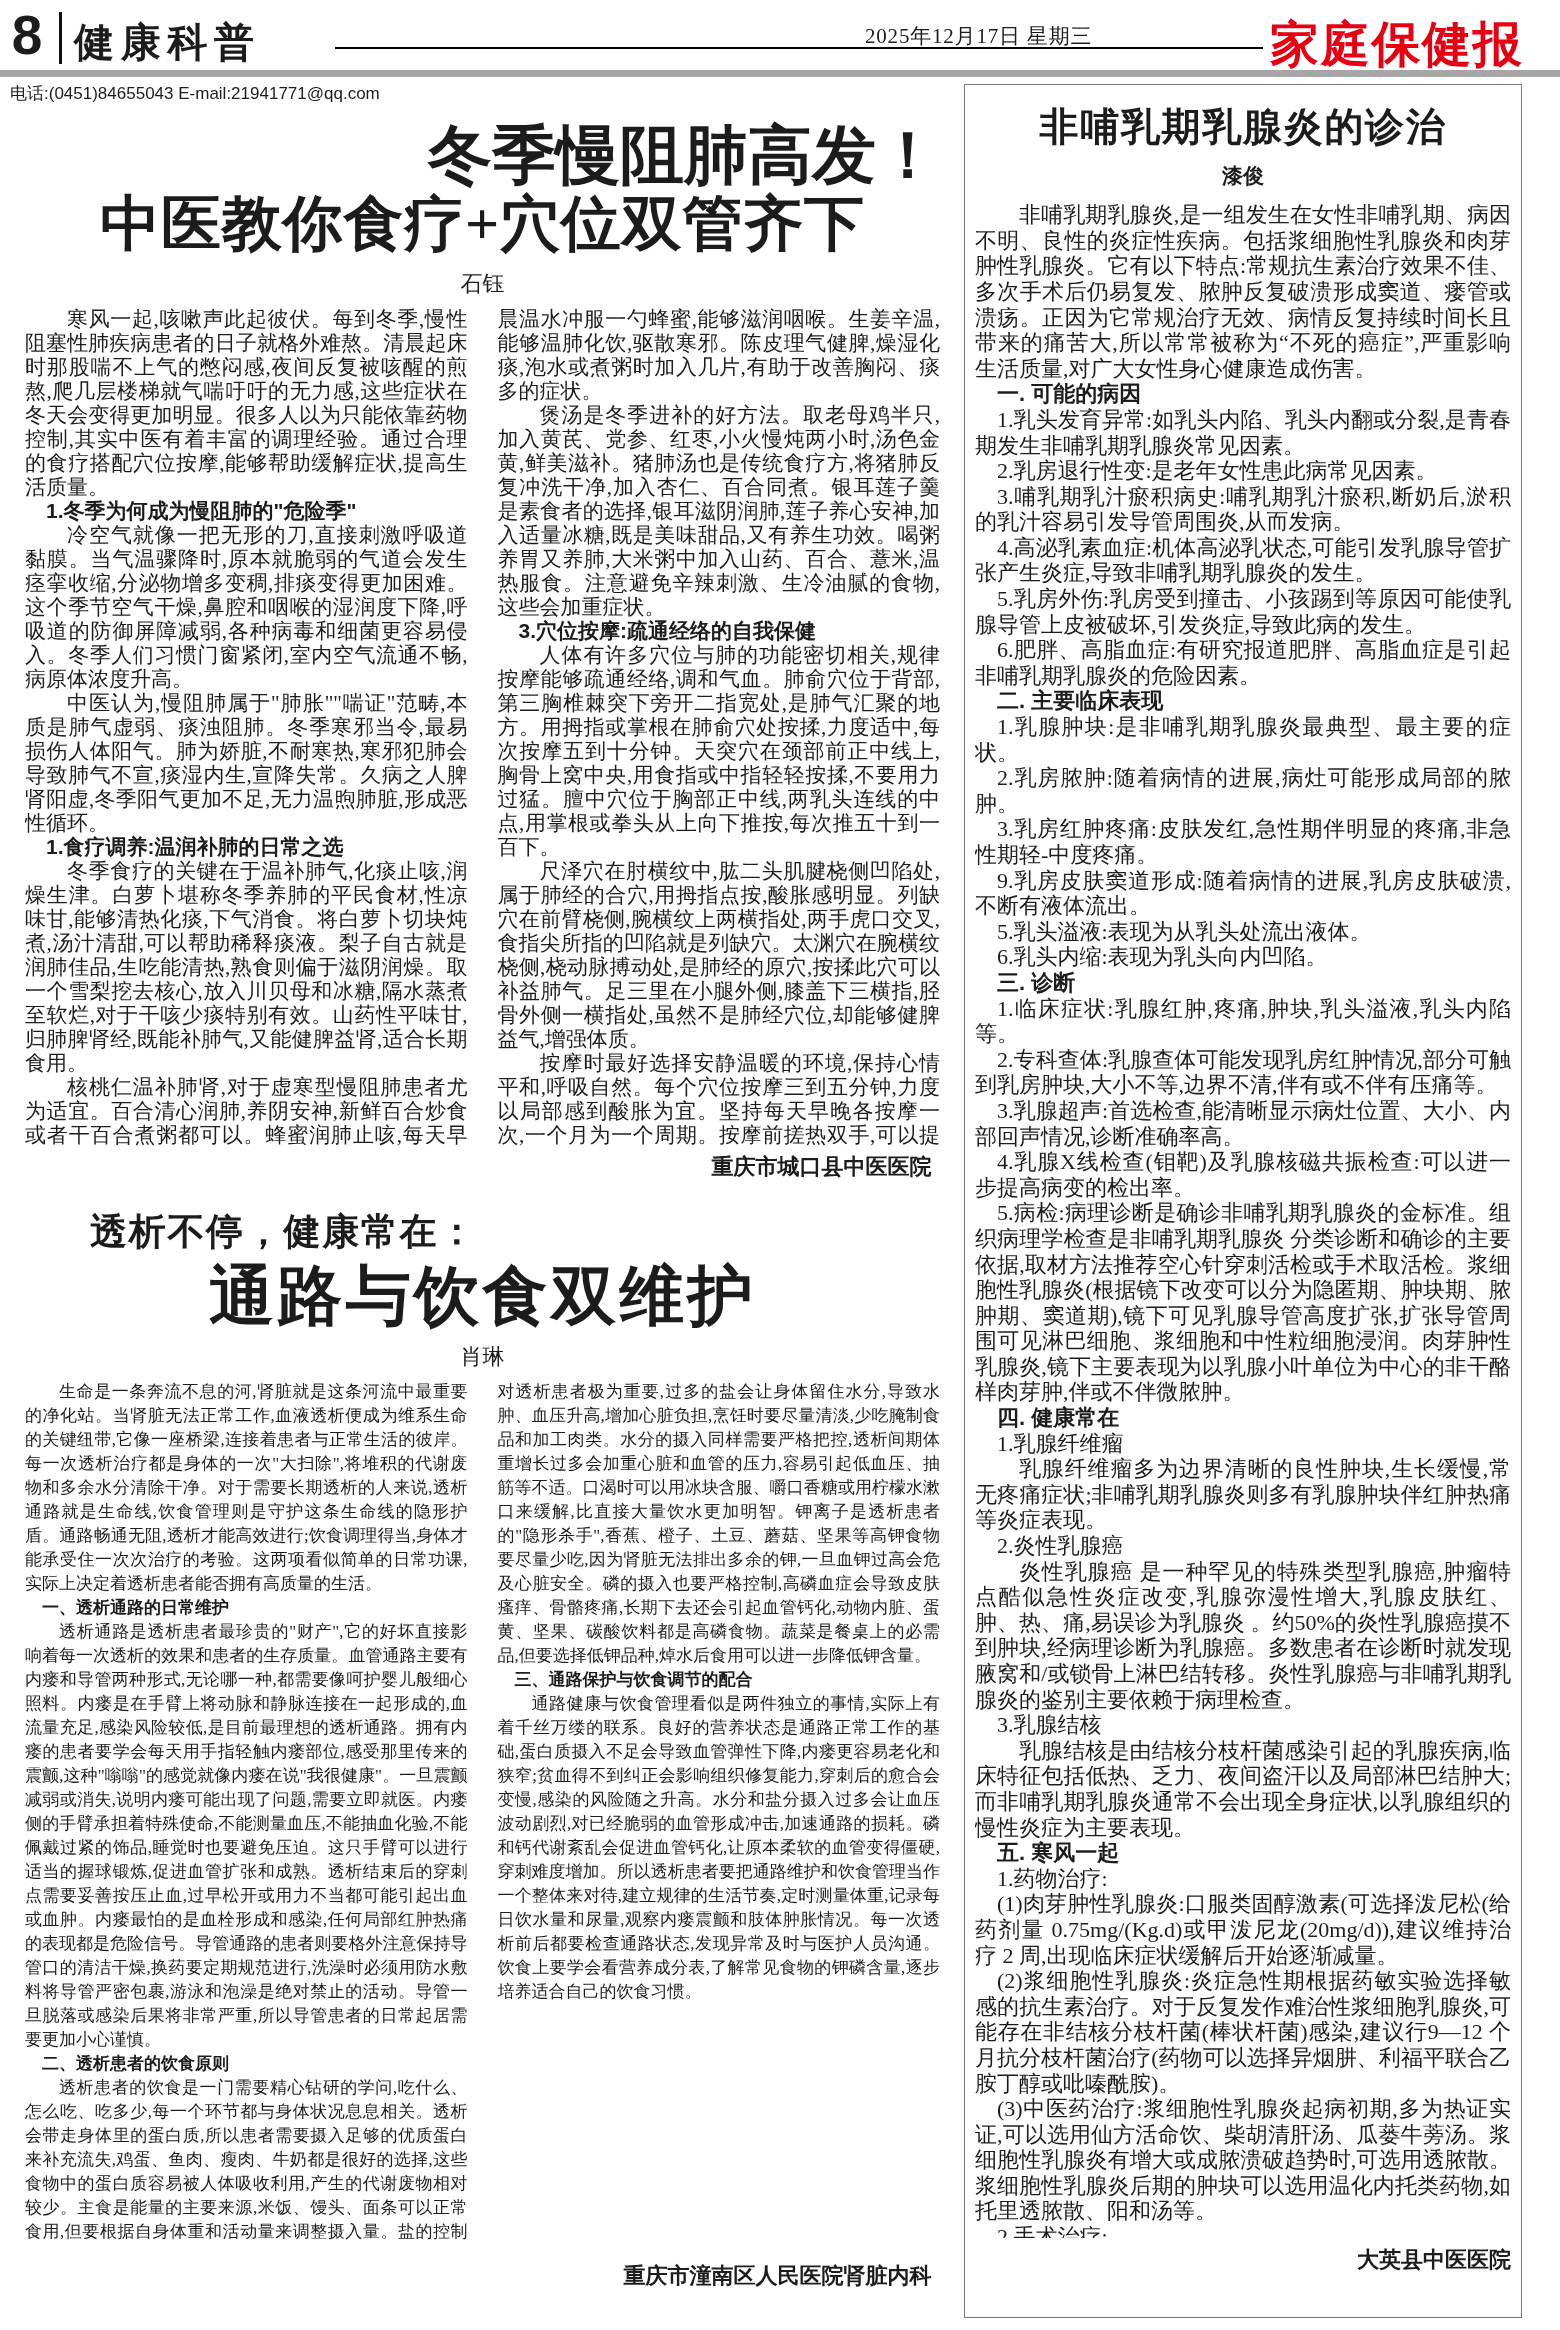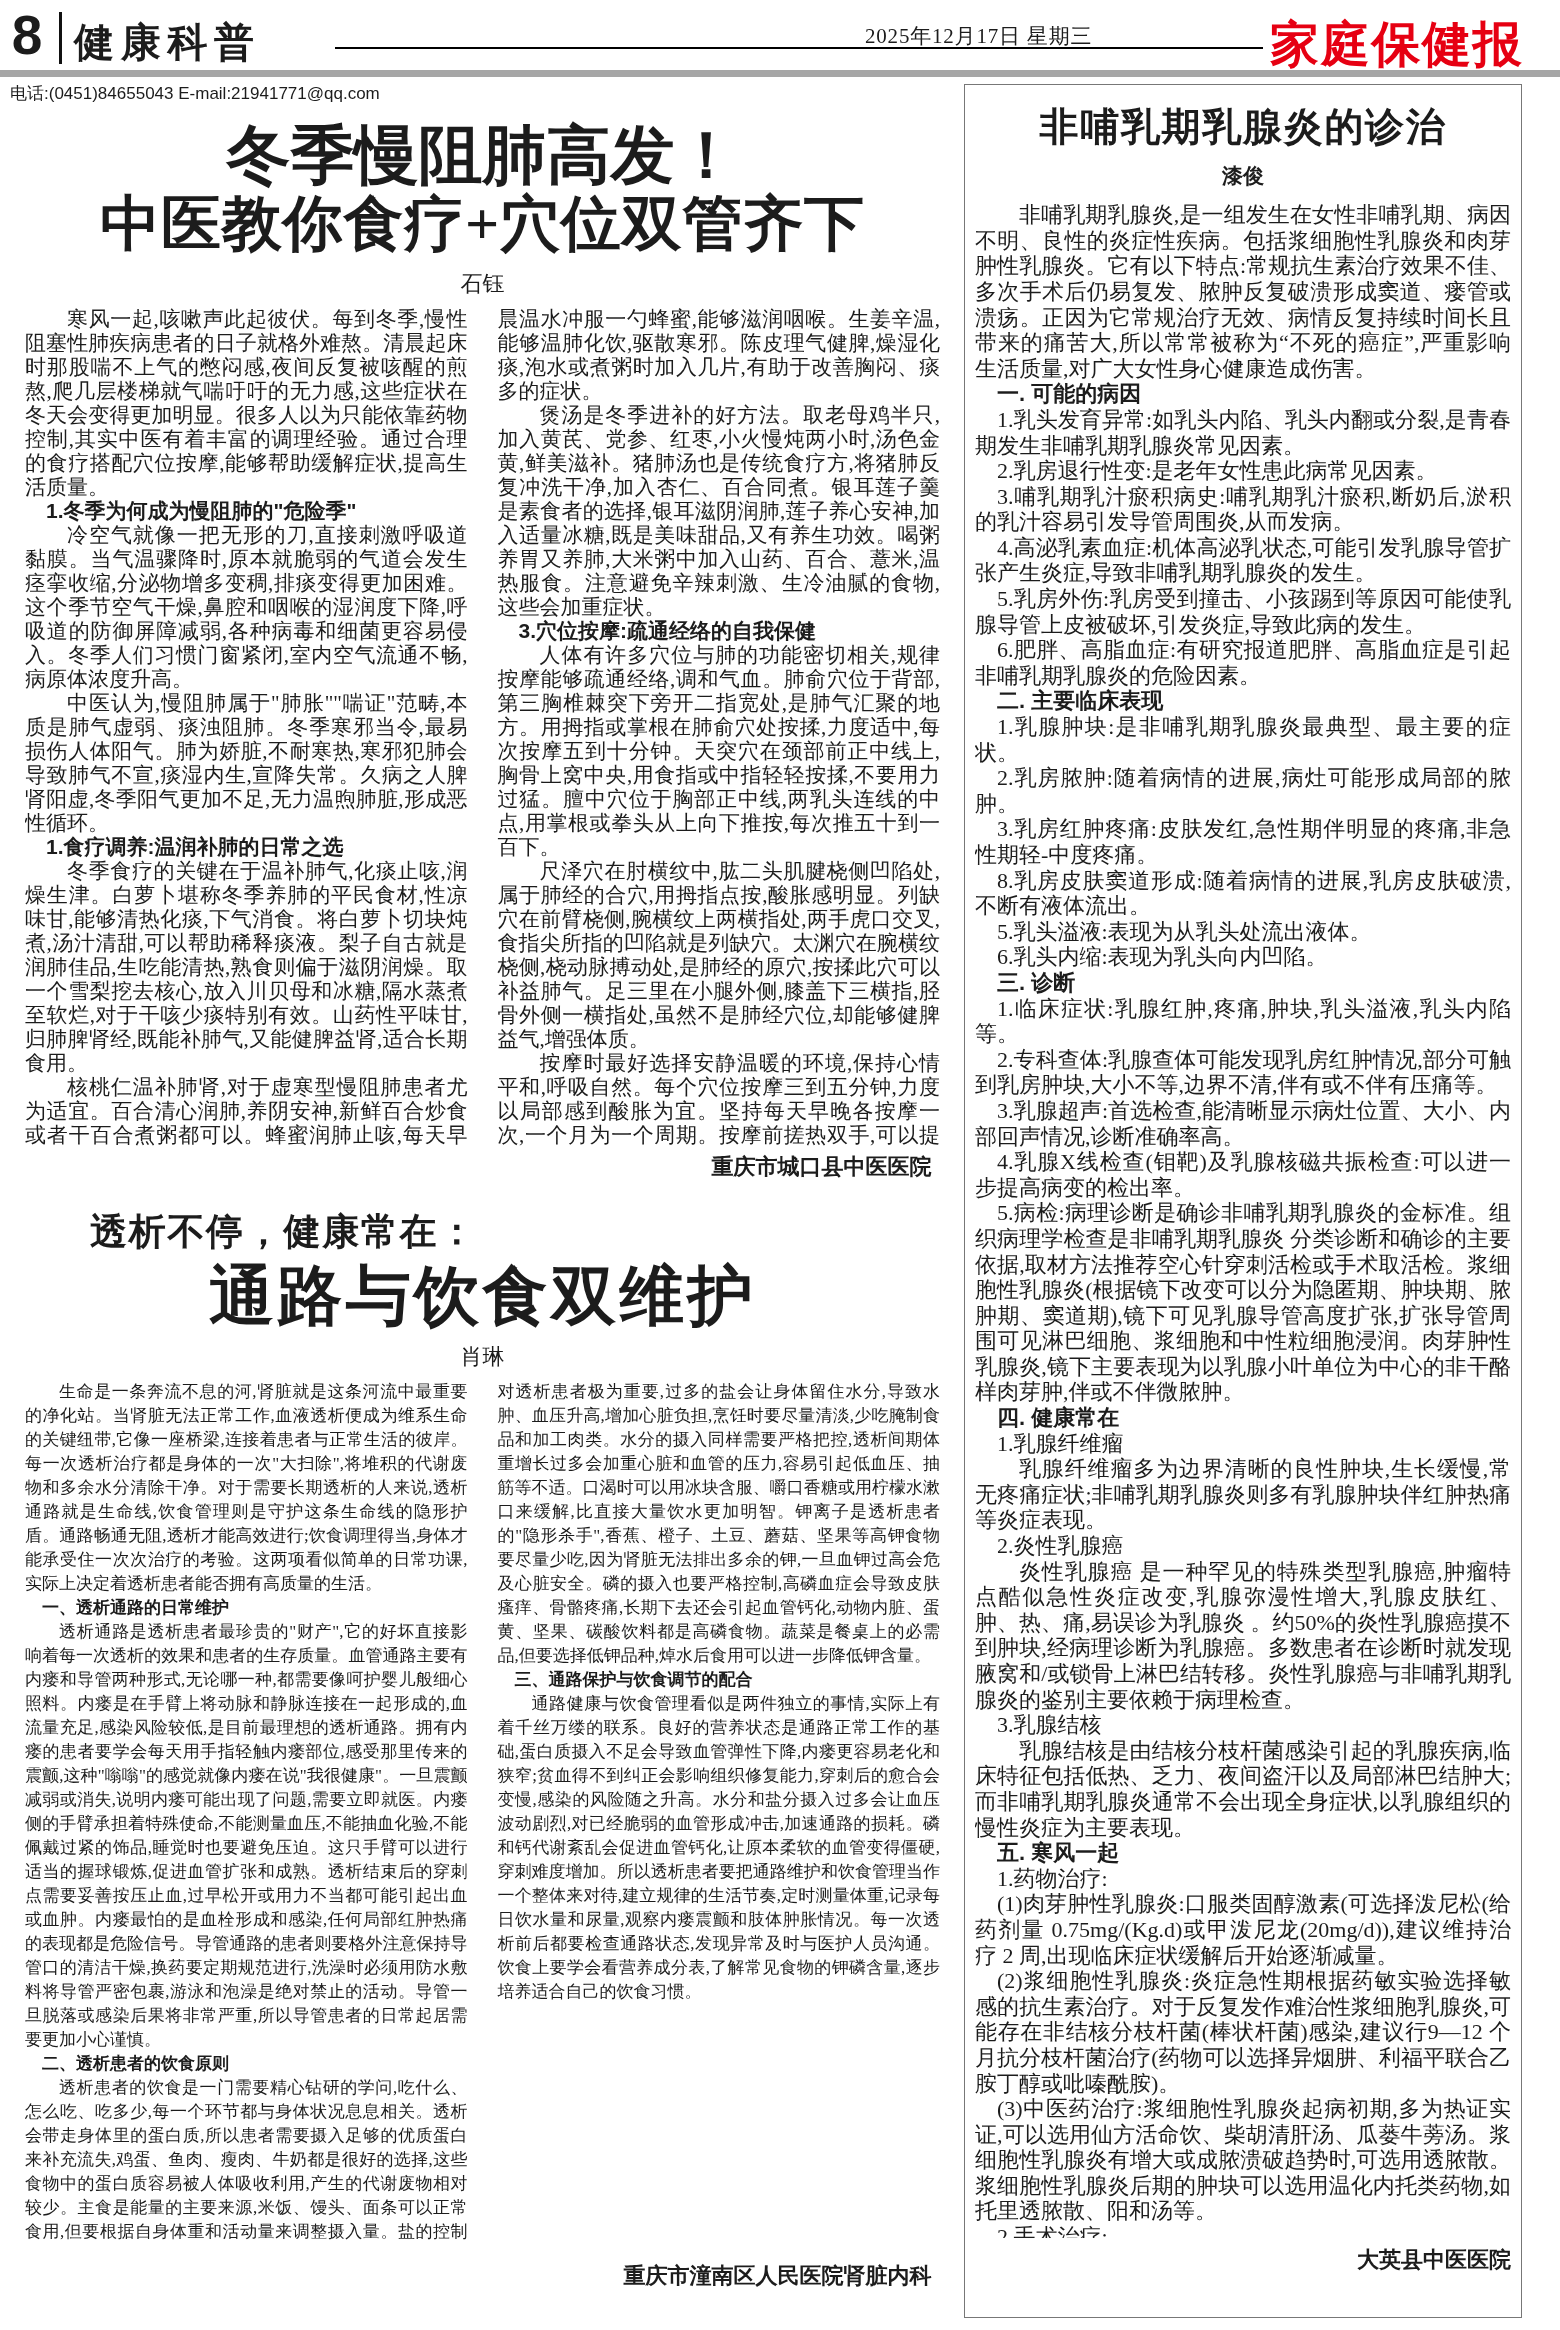--- a/index.html
+++ b/index.html
@@ -13,21 +13,21 @@
                letter-spacing:6.7px;font-family:"Liberation Sans",sans-serif;}
   .hdr-line{position:absolute;left:335px;top:47px;width:928px;height:1.7px;background:#000;}
   .hdr-date{position:absolute;left:865px;top:22px;font-size:21px;letter-spacing:0.8px;}
   .hdr-masthead{position:absolute;left:1270px;top:11.7px;font-size:49px;font-weight:900;
                 font-family:"Liberation Sans",sans-serif;letter-spacing:1.7px;text-align:center;}
   .hdr-rule{position:absolute;left:0;top:70px;width:1560px;height:6.7px;background:#a6a6a6;}
   .hdr-contact{position:absolute;left:10px;top:82px;font-size:17px;
                font-family:"Liberation Sans",sans-serif;}
   
   .left-region{position:absolute;left:25px;top:107px;width:915px;}
-  .a1-title{font-size:64px;font-weight:900;text-align:center;line-height:1.06;margin:15px 0 0 0;}
+  .a1-title{font-size:64px;font-weight:900;text-align:right;line-height:1.06;margin:15px 0 0 0;}
   .a1-title2{font-size:60px;font-weight:900;text-align:center;line-height:1.06;margin:3.4px 0 0 0;
              letter-spacing:0.8px;}
   .byline{text-align:center;font-size:22px;margin:11.7px 0 8.4px 0;}
   .cols{column-count:2;column-gap:30px;column-fill:auto;text-align:justify;overflow:hidden;}
   .a1-body{height:840px;font-size:21px;line-height:24px;}
   .a2-kicker{font-size:37px;font-weight:900;margin:25px 0 0 65px;letter-spacing:1.7px;}
   .a2-title{font-size:65px;font-weight:900;text-align:center;line-height:1.05;margin:5px 0 0 0;
             letter-spacing:3.4px;}
   .a2-body{height:876px;font-size:17px;line-height:24px;}
   .sign{text-align:right;font-weight:bold;font-size:22px;margin:5px 8.4px 0 0;}
@@ -108,21 +108,21 @@
         <div class="b-li">1.乳头发育异常:如乳头内陷、乳头内翻或分裂,是青春期发生非哺乳期乳腺炎常见因素。</div>
         <div class="b-li">2.乳房退行性变:是老年女性患此病常见因素。</div>
         <div class="b-li">3.哺乳期乳汁瘀积病史:哺乳期乳汁瘀积,断奶后,淤积的乳汁容易引发导管周围炎,从而发病。</div>
         <div class="b-li">4.高泌乳素血症:机体高泌乳状态,可能引发乳腺导管扩张产生炎症,导致非哺乳期乳腺炎的发生。</div>
         <div class="b-li">5.乳房外伤:乳房受到撞击、小孩踢到等原因可能使乳腺导管上皮被破坏,引发炎症,导致此病的发生。</div>
         <div class="b-li">6.肥胖、高脂血症:有研究报道肥胖、高脂血症是引起非哺乳期乳腺炎的危险因素。</div>
         <div class="b-h">二. 主要临床表现</div>
         <div class="b-li">1.乳腺肿块:是非哺乳期乳腺炎最典型、最主要的症状。</div>
         <div class="b-li">2.乳房脓肿:随着病情的进展,病灶可能形成局部的脓肿。</div>
         <div class="b-li">3.乳房红肿疼痛:皮肤发红,急性期伴明显的疼痛,非急性期轻-中度疼痛。</div>
-        <div class="b-li">8.乳房皮肤窦道形成:随着病情的进展,乳房皮肤破溃,不断有液体流出。</div>
+        <div class="b-li">9.乳房皮肤窦道形成:随着病情的进展,乳房皮肤破溃,不断有液体流出。</div>
         <div class="b-li">5.乳头溢液:表现为从乳头处流出液体。</div>
         <div class="b-li">6.乳头内缩:表现为乳头向内凹陷。</div>
         <div class="b-h">三. 诊断</div>
         <div class="b-li">1.临床症状:乳腺红肿,疼痛,肿块,乳头溢液,乳头内陷等。</div>
         <div class="b-li">2.专科查体:乳腺查体可能发现乳房红肿情况,部分可触到乳房肿块,大小不等,边界不清,伴有或不伴有压痛等。</div>
         <div class="b-li">3.乳腺超声:首选检查,能清晰显示病灶位置、大小、内部回声情况,诊断准确率高。</div>
         <div class="b-li">4.乳腺X线检查(钼靶)及乳腺核磁共振检查:可以进一步提高病变的检出率。</div>
         <div class="b-li">5.病检:病理诊断是确诊非哺乳期乳腺炎的金标准。组织病理学检查是非哺乳期乳腺炎 分类诊断和确诊的主要依据,取材方法推荐空心针穿刺活检或手术取活检。浆细胞性乳腺炎(根据镜下改变可以分为隐匿期、肿块期、脓肿期、窦道期),镜下可见乳腺导管高度扩张,扩张导管周围可见淋巴细胞、浆细胞和中性粒细胞浸润。肉芽肿性乳腺炎,镜下主要表现为以乳腺小叶单位为中心的非干酪样肉芽肿,伴或不伴微脓肿。</div>
         <div class="b-h">四. 健康常在</div>
         <div class="b-li">1.乳腺纤维瘤</div>

